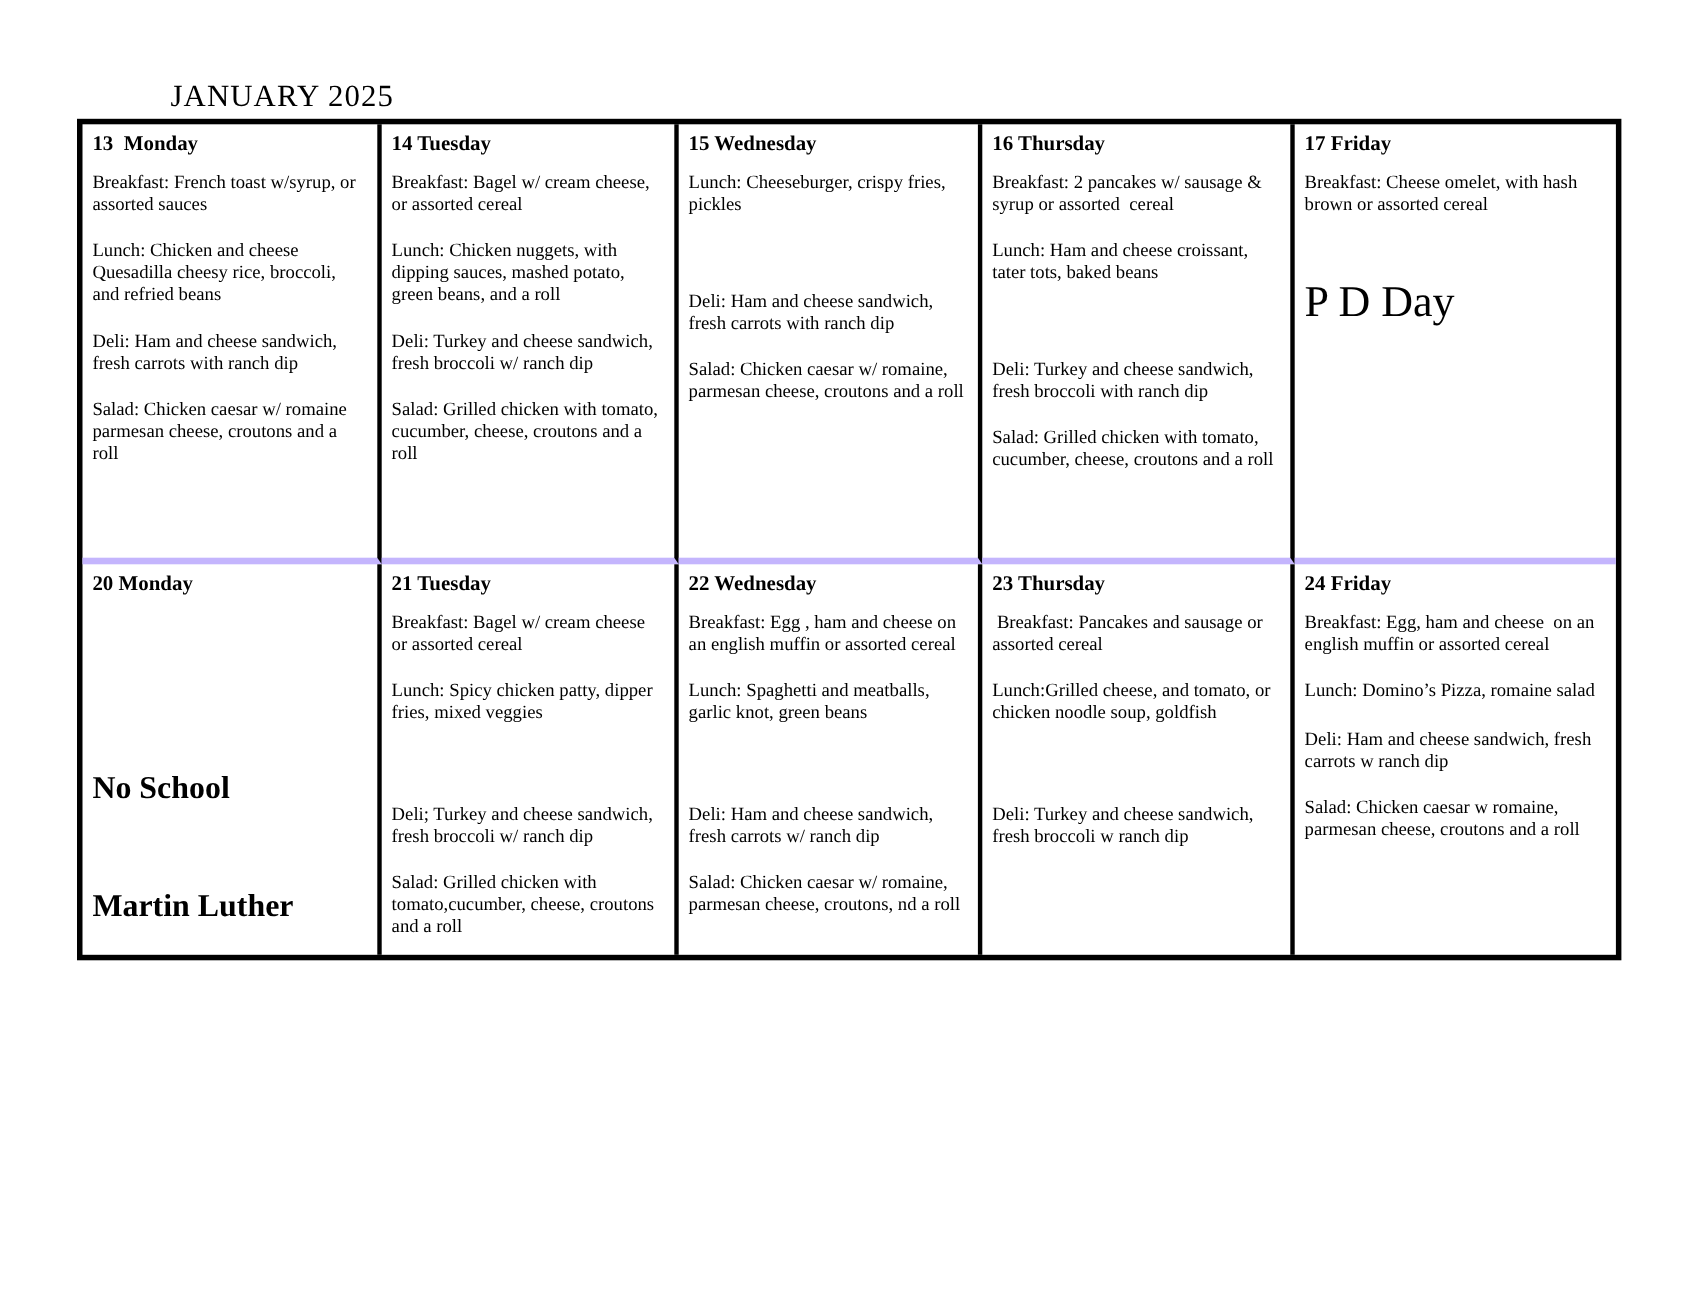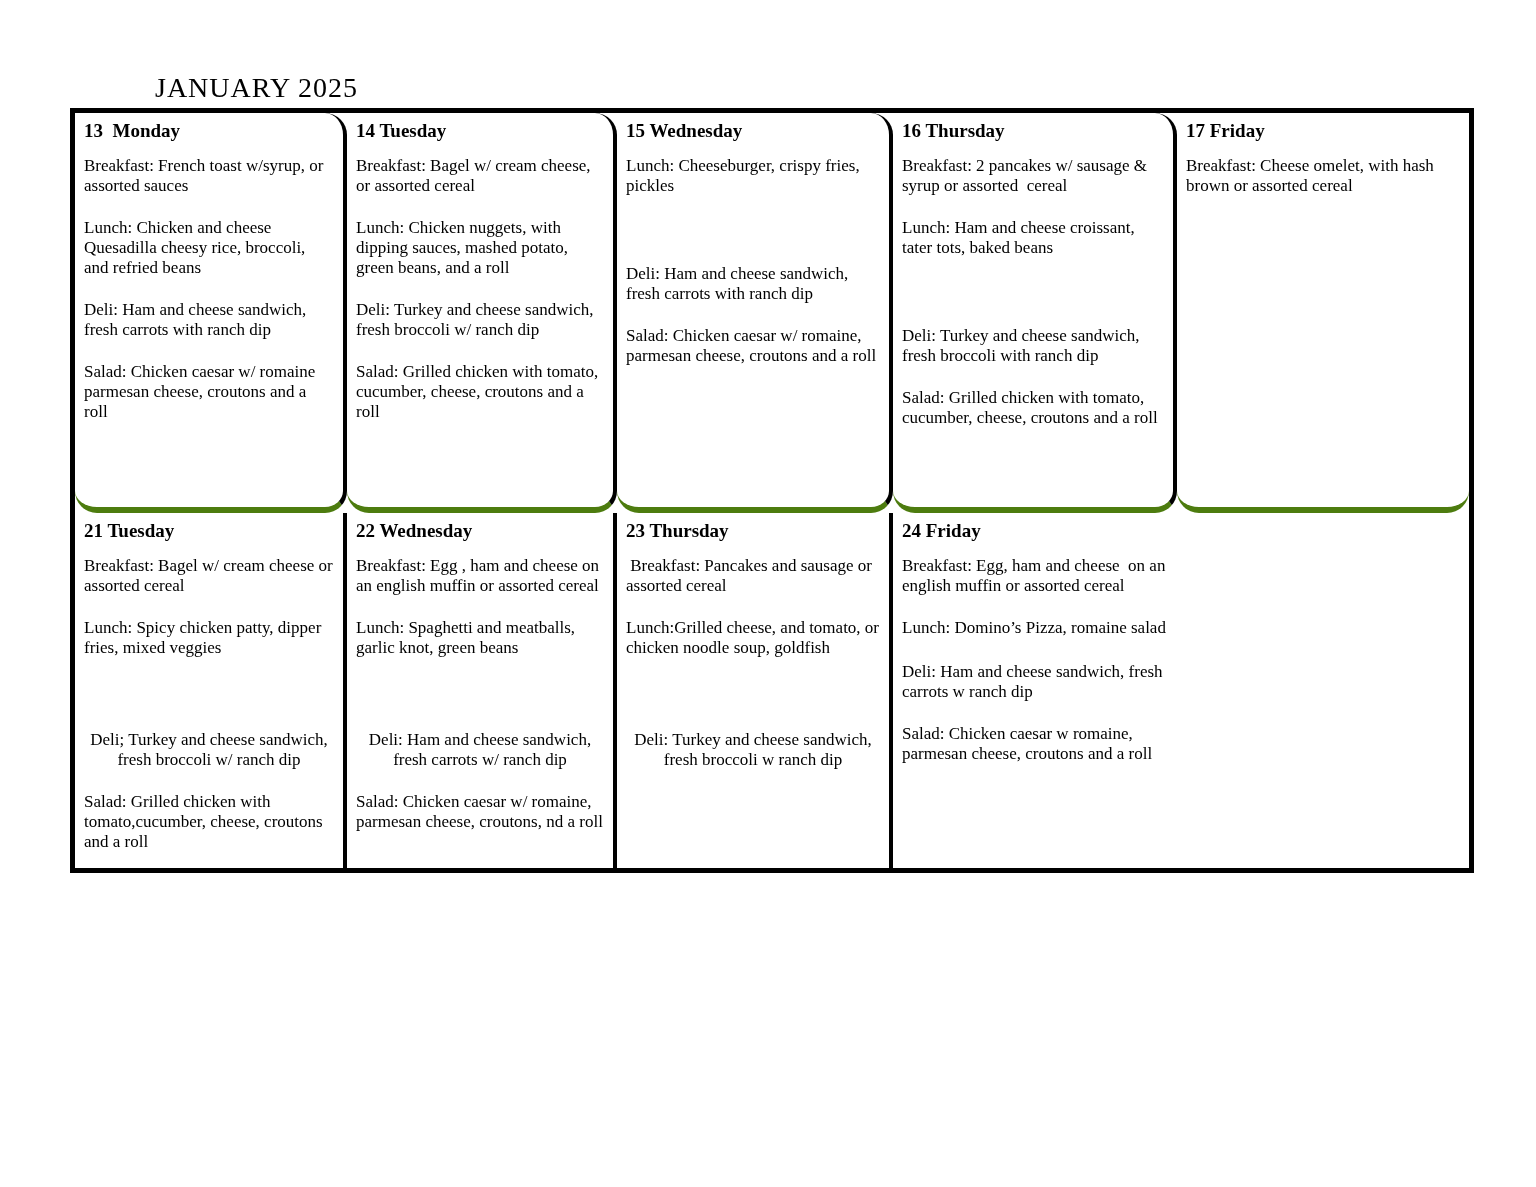--- a/index.html
+++ b/index.html
@@ -21,31 +21,31 @@
     grid-template-rows: 400px 1fr;
     background: #fff;
   }
   .cell {
     box-sizing: border-box;
     border-right: 4px solid #000;
     padding: 6px 9px 0 9px;
     overflow: hidden;
   }
   .cell.col-last { border-right: none; }
-  .cell.row-1 { border-bottom: 6px solid #4d7c0f; border-radius: 22px; }
+  .cell.row-1 { border-bottom: 6px solid #c4b5fd; }
   .cell-header {
     font-weight: bold; font-size: 19px; line-height: 23px;
     margin: 0 0 14px 0; white-space: pre-wrap;
   }
   .para {
     font-size: 17px; line-height: 20px;
     margin: 0 0 22px 0; white-space: pre-wrap;
   }
   .gap-xl { margin-top: 68px; }   
-  .gap-lg { margin-top: 72px; text-align: center; }   
+  .gap-lg { margin-top: 72px; }   
   .gap-md { margin-top: 24px; }   
   .pd-day {
     font-size: 40px; line-height: 44px; margin-top: 56px;
     white-space: pre-wrap;
   }
   .no-school {
     font-weight: bold; font-size: 29px; line-height: 36px;
     margin-top: 84px; white-space: pre-wrap;
   }
 </style>
@@ -83,22 +83,31 @@
     <div class="cell-header">16 Thursday</div>
     <div class="para">Breakfast: 2 pancakes w/ sausage &amp; syrup or assorted  cereal</div>
     <div class="para">Lunch: Ham and cheese croissant, tater tots, baked beans</div>
     <div class="para gap-xl">Deli: Turkey and cheese sandwich, fresh broccoli with ranch dip</div>
     <div class="para">Salad: Grilled chicken with tomato, cucumber, cheese, croutons and a roll</div>
   </div>
 
   <div class="cell row-1 col-last">
     <div class="cell-header">17 Friday</div>
     <div class="para">Breakfast: Cheese omelet, with hash brown or assorted cereal</div>
+    <div class="pd-day">P D Day</div>
   </div>
 
+  <div class="cell">
+    <div class="cell-header">20 Monday</div>
+    <div class="no-school">
+      <div>No School</div>
+      <div>Martin Luther</div>
+      
+    </div>
+  </div>
 
   <div class="cell">
     <div class="cell-header">21 Tuesday</div>
     <div class="para">Breakfast: Bagel w/ cream cheese or assorted cereal</div>
     <div class="para">Lunch: Spicy chicken patty, dipper fries, mixed veggies</div>
     <div class="para gap-lg">Deli; Turkey and cheese sandwich, fresh broccoli w/ ranch dip</div>
     <div class="para">Salad: Grilled chicken with tomato,cucumber, cheese, croutons and a roll</div>
   </div>
 
   <div class="cell">

